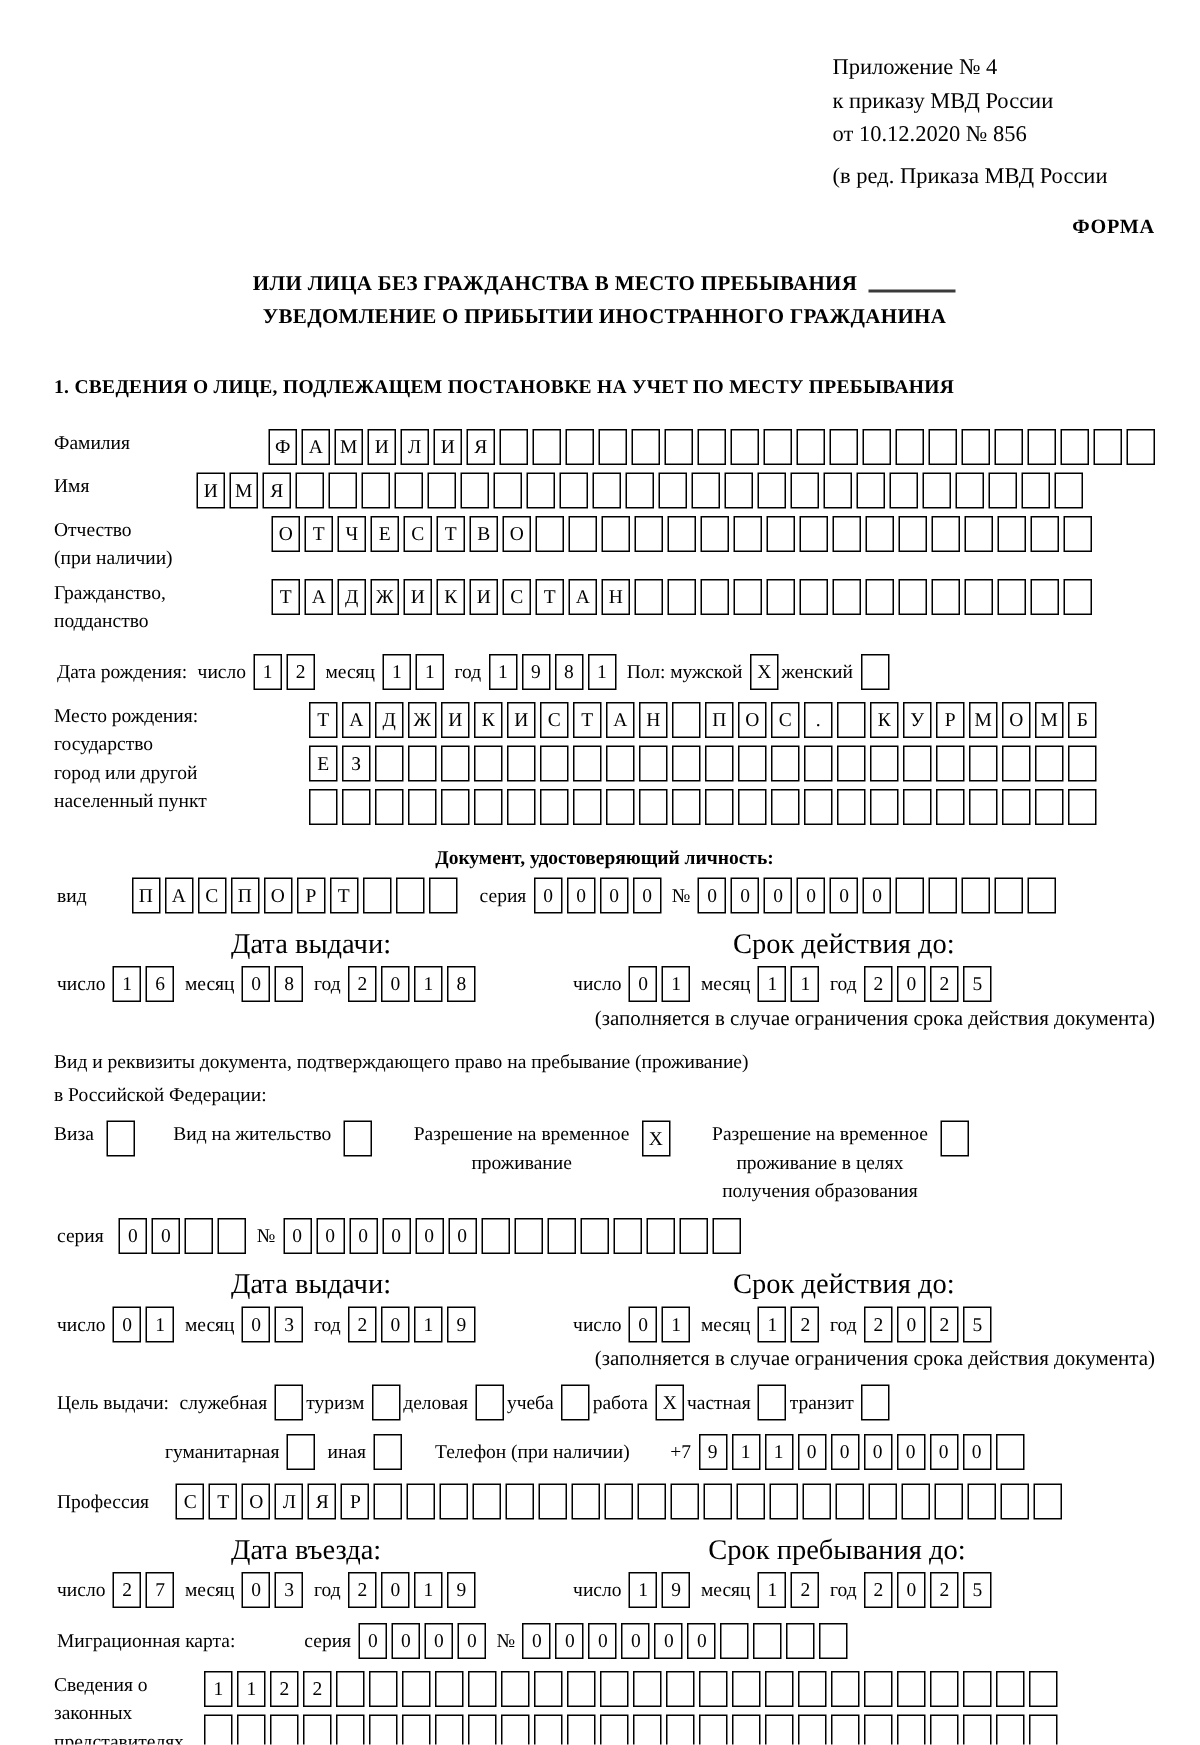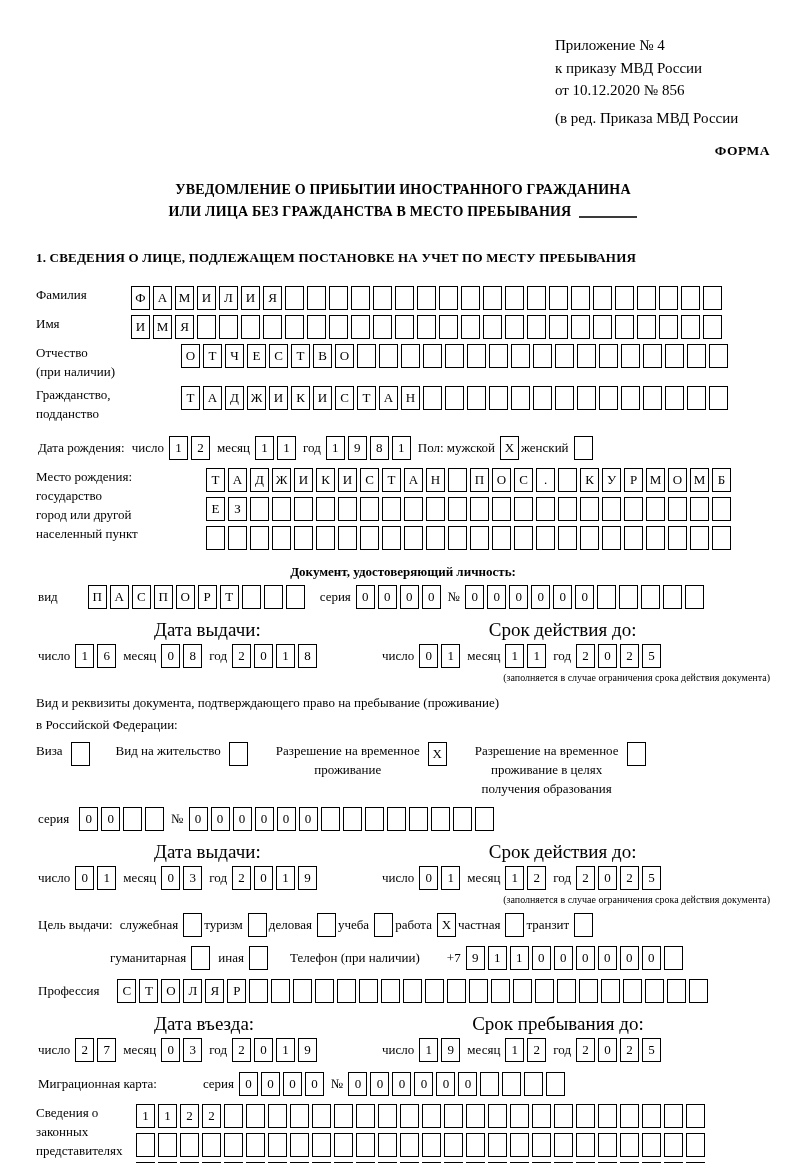--- a/index.html
+++ b/index.html
@@ -23,48 +23,48 @@
   .cells{display:flex;flex-wrap:nowrap;}
   .cell{width:17px;height:22px;border:1.5px solid #000;margin-right:3px;flex:0 0 auto;
         display:flex;align-items:center;justify-content:center;font-size:13px;}
   .stack>.cells{margin-bottom:5px;}
   .cbox{width:17px;height:22px;border:1.5px solid #000;flex:0 0 auto;
         display:inline-flex;align-items:center;justify-content:center;font-size:13px;}
   .dg{display:flex;align-items:center;}
   .dg>span{margin:0 5px 0 2px;}
   .dg .cells{margin-right:2px;}
   .center-bold{text-align:center;font-weight:bold;font-size:13px;margin-top:9px;}
-  .note-right{text-align:right;font-size:10px;margin-top:4px;}
+  .note-right{text-align:right;font-size:14px;margin-top:4px;}
   .plain{font-size:13px;margin-top:9px;line-height:1.7;}
   .opt{display:flex;align-items:flex-start;margin-right:14px;}
   .opt .olabel{margin-right:8px;line-height:1.45;}
   .opt .olabel.center{text-align:center;}
   .labels-row{display:flex;font-size:19px;margin-top:10px;}
 </style>
 </head>
 <body>
 
 <div class="page">
 
   <div class="top-ref">
     <div>Приложение № 4</div>
     <div>к приказу МВД России</div>
     <div>от 10.12.2020 № 856</div>
     <div class="gap">(в ред. Приказа МВД России</div>
   </div>
   <div class="forma">ФОРМА</div>
 
   <div class="title">
+    <div><span>ИЛИ ЛИЦА БЕЗ ГРАЖДАНСТВА В МЕСТО ПРЕБЫВАНИЯ</span><span class="title-underline"></span></div>
     <div>УВЕДОМЛЕНИЕ О ПРИБЫТИИ ИНОСТРАННОГО ГРАЖДАНИНА</div>
-    <div><span>ИЛИ ЛИЦА БЕЗ ГРАЖДАНСТВА В МЕСТО ПРЕБЫВАНИЯ</span><span class="title-underline"></span></div>
   </div>
 
   <div class="sec1">1. СВЕДЕНИЯ О ЛИЦЕ, ПОДЛЕЖАЩЕМ ПОСТАНОВКЕ НА УЧЕТ ПО МЕСТУ ПРЕБЫВАНИЯ</div>
 
-  <div class="frow" style="margin-top:20px;">
+  <div class="frow" style="margin-top:20px;gap:48px;">
     <div class="flabel w95">Фамилия</div>
     <div class="cells">
         <div class="cell">Ф</div>
         <div class="cell">А</div>
         <div class="cell">М</div>
         <div class="cell">И</div>
         <div class="cell">Л</div>
         <div class="cell">И</div>
         <div class="cell">Я</div>
         <div class="cell"></div>

